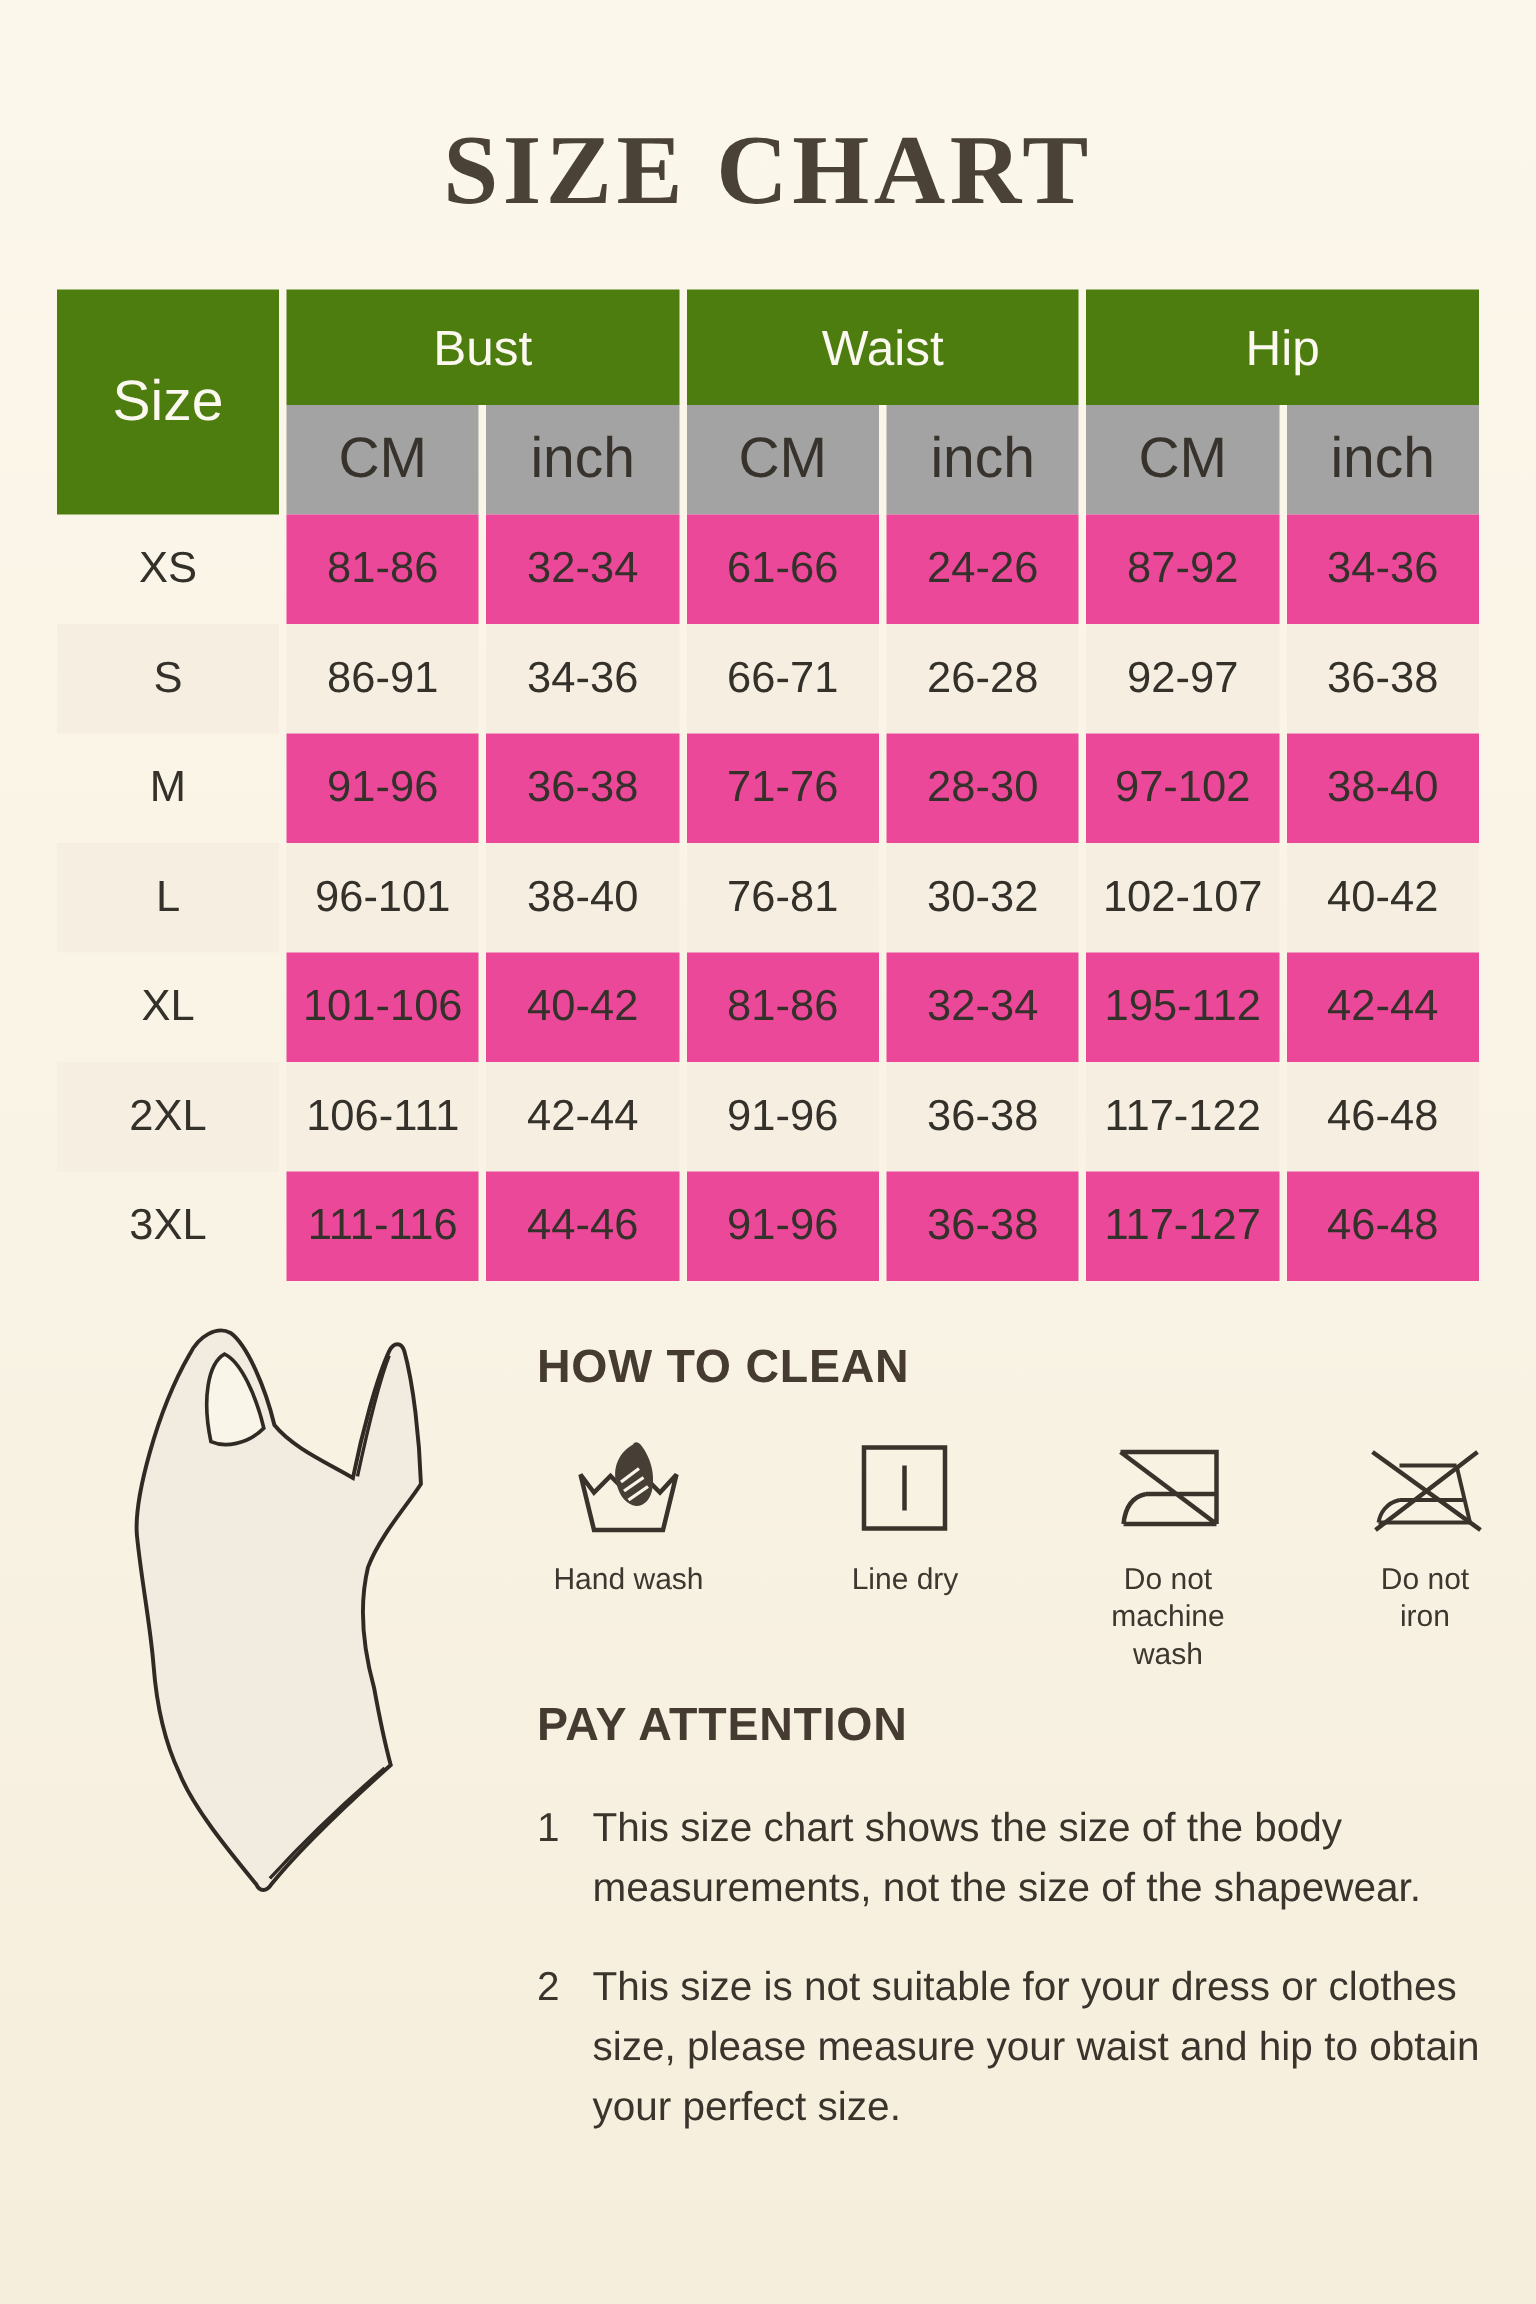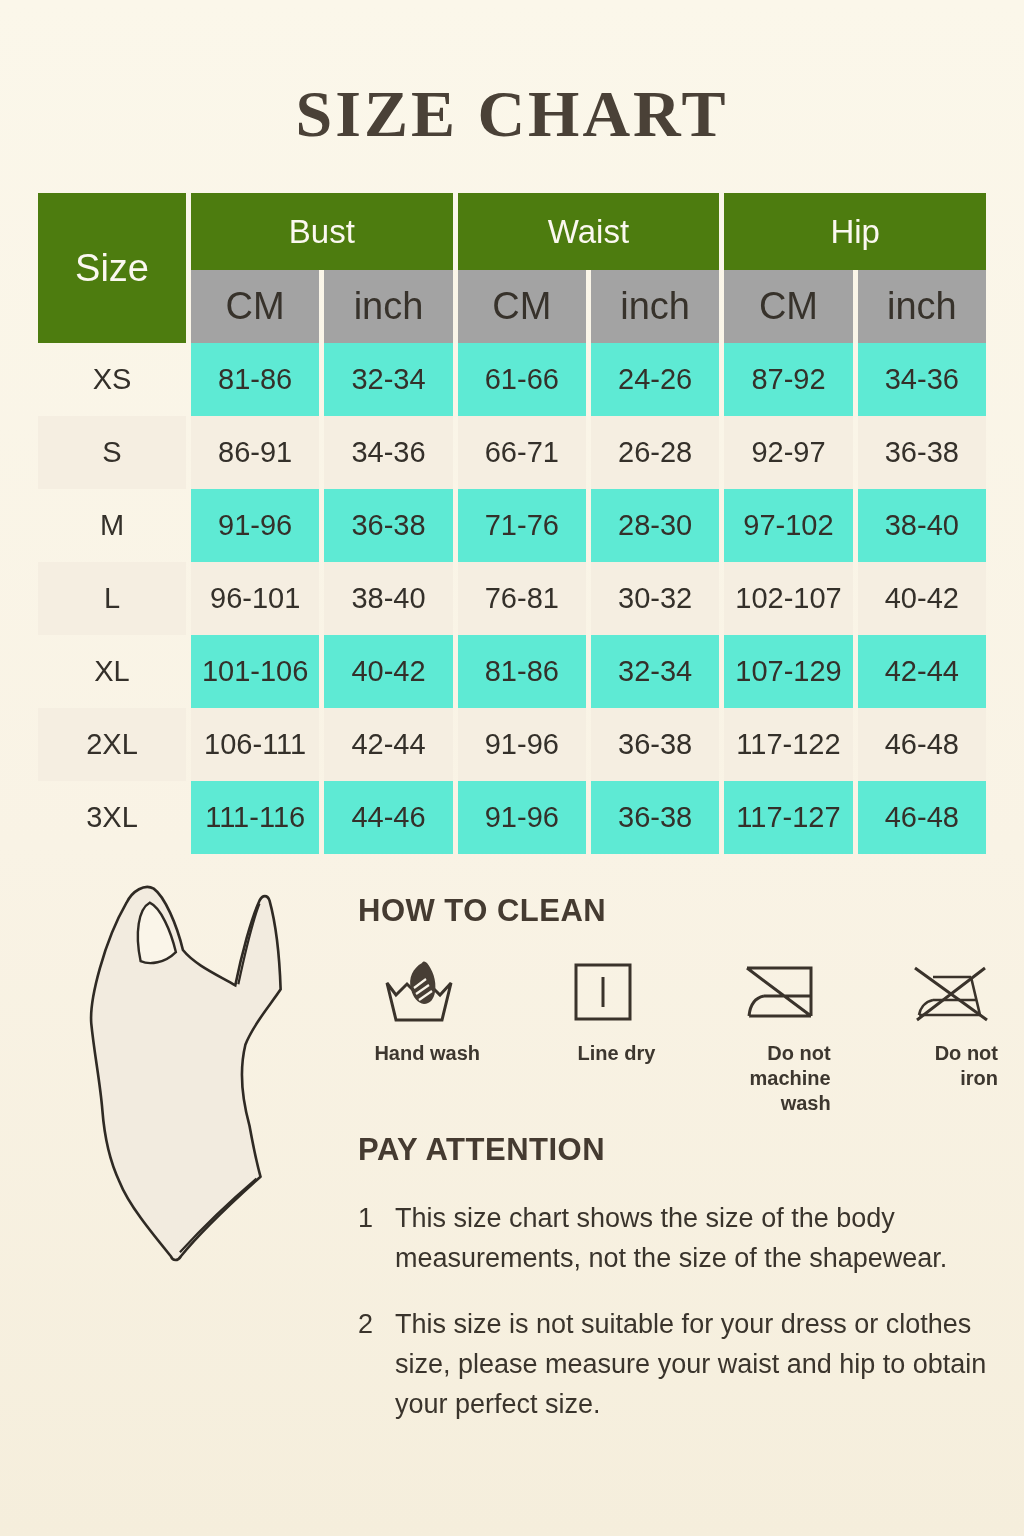--- a/index.html
+++ b/index.html
@@ -29,38 +29,38 @@
   }
   table.size-table col.c-size { width:148px; }
   .size-table th, .size-table td { padding:0; vertical-align:middle; font-weight:400; }
   .hdr-dark {
     background:#4d7c0f; color:#fbf8f0; font-weight:700;
   }
   th.group-hdr { height:77px; font-size:33px; }
   th.size-hdr  { font-size:38px; }
   tr.unit-row td { height:73px; background:#a3a3a3; font-size:38px; color:#37322b; }
   tr.data-row td { height:73px; font-size:29px; color:#34302a; }
-  tr.data-row.odd  td { background:#5eead4; }
+  tr.data-row.odd  td { background:#ec4899; }
   tr.data-row.even td { background:#f5eee1; }
   tr.data-row.odd  td.size-cell { background:transparent; }
   td.size-cell { font-size:30px; }
 
   
   .bodysuit {
     position:absolute; left:52px; top:872px; width:282px; height:424px;
   }
   .clean-block { position:absolute; left:358px; top:893px; width:648px; }
   .section-heading {
     font-size:31px; font-weight:700; color:#453b31; letter-spacing:0.5px;
   }
   .icons-row {
     margin-top:27px; display:flex; justify-content:space-between;
     align-items:flex-start; width:640px;
   }
-  .care-item { text-align:right;font-weight:bold; }
+  .care-item { text-align:center; }
   .care-item .glyph { height:72px; display:flex; align-items:center; justify-content:center; }
   .care-item .cap {
     margin-top:13px; font-size:20px; line-height:25px; color:#3d372f;
   }
   .w-handwash { width:122px; } .w-linedry { width:104px; }
   .w-nomachine { width:104px; } .w-noiron { width:96px; } .w-milddet { width:132px; }
 
   .attention-block { position:absolute; left:358px; top:1132px; width:648px; }
   .notes { margin-top:30px; }
   .note { display:flex; margin-bottom:26px; }
@@ -135,21 +135,21 @@
     <td>30-32</td>
     <td>102-107</td>
     <td>40-42</td>
   </tr>
   <tr class="data-row odd">
     <td class="size-cell">XL</td>
     <td>101-106</td>
     <td>40-42</td>
     <td>81-86</td>
     <td>32-34</td>
-    <td>107-129</td>
+    <td>195-112</td>
     <td>42-44</td>
   </tr>
   <tr class="data-row even">
     <td class="size-cell">2XL</td>
     <td>106-111</td>
     <td>42-44</td>
     <td>91-96</td>
     <td>36-38</td>
     <td>117-122</td>
     <td>46-48</td>

